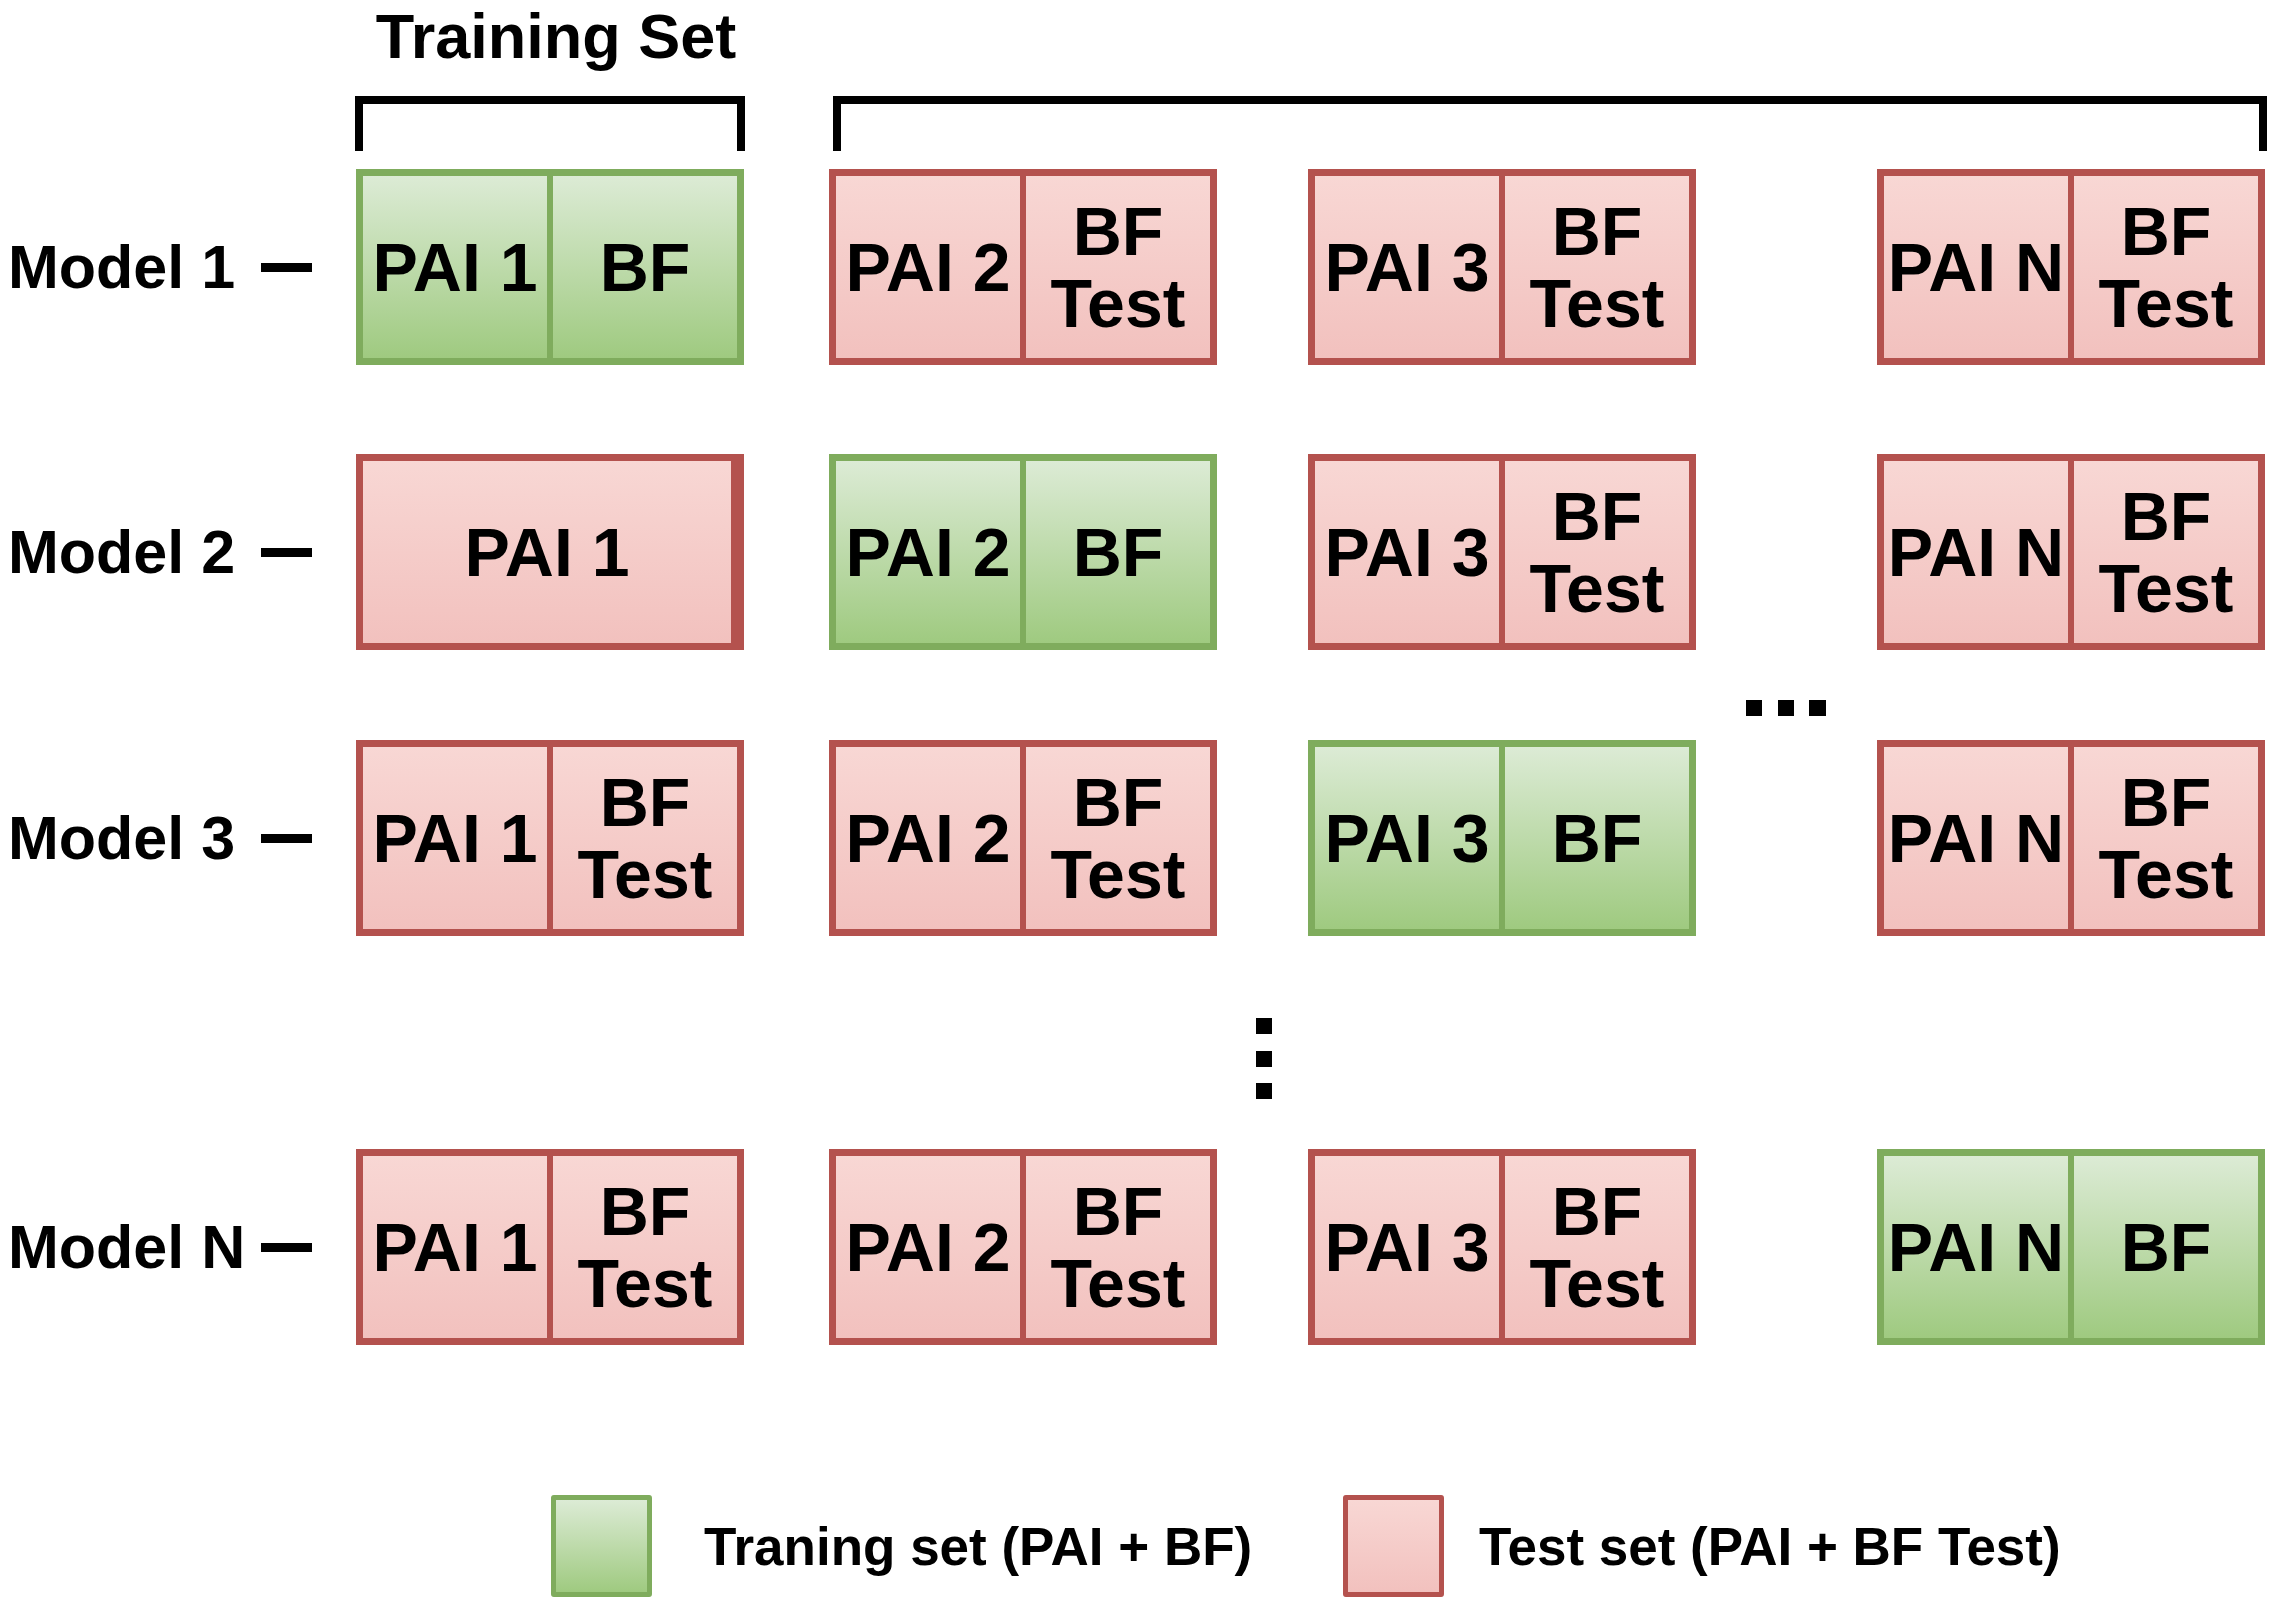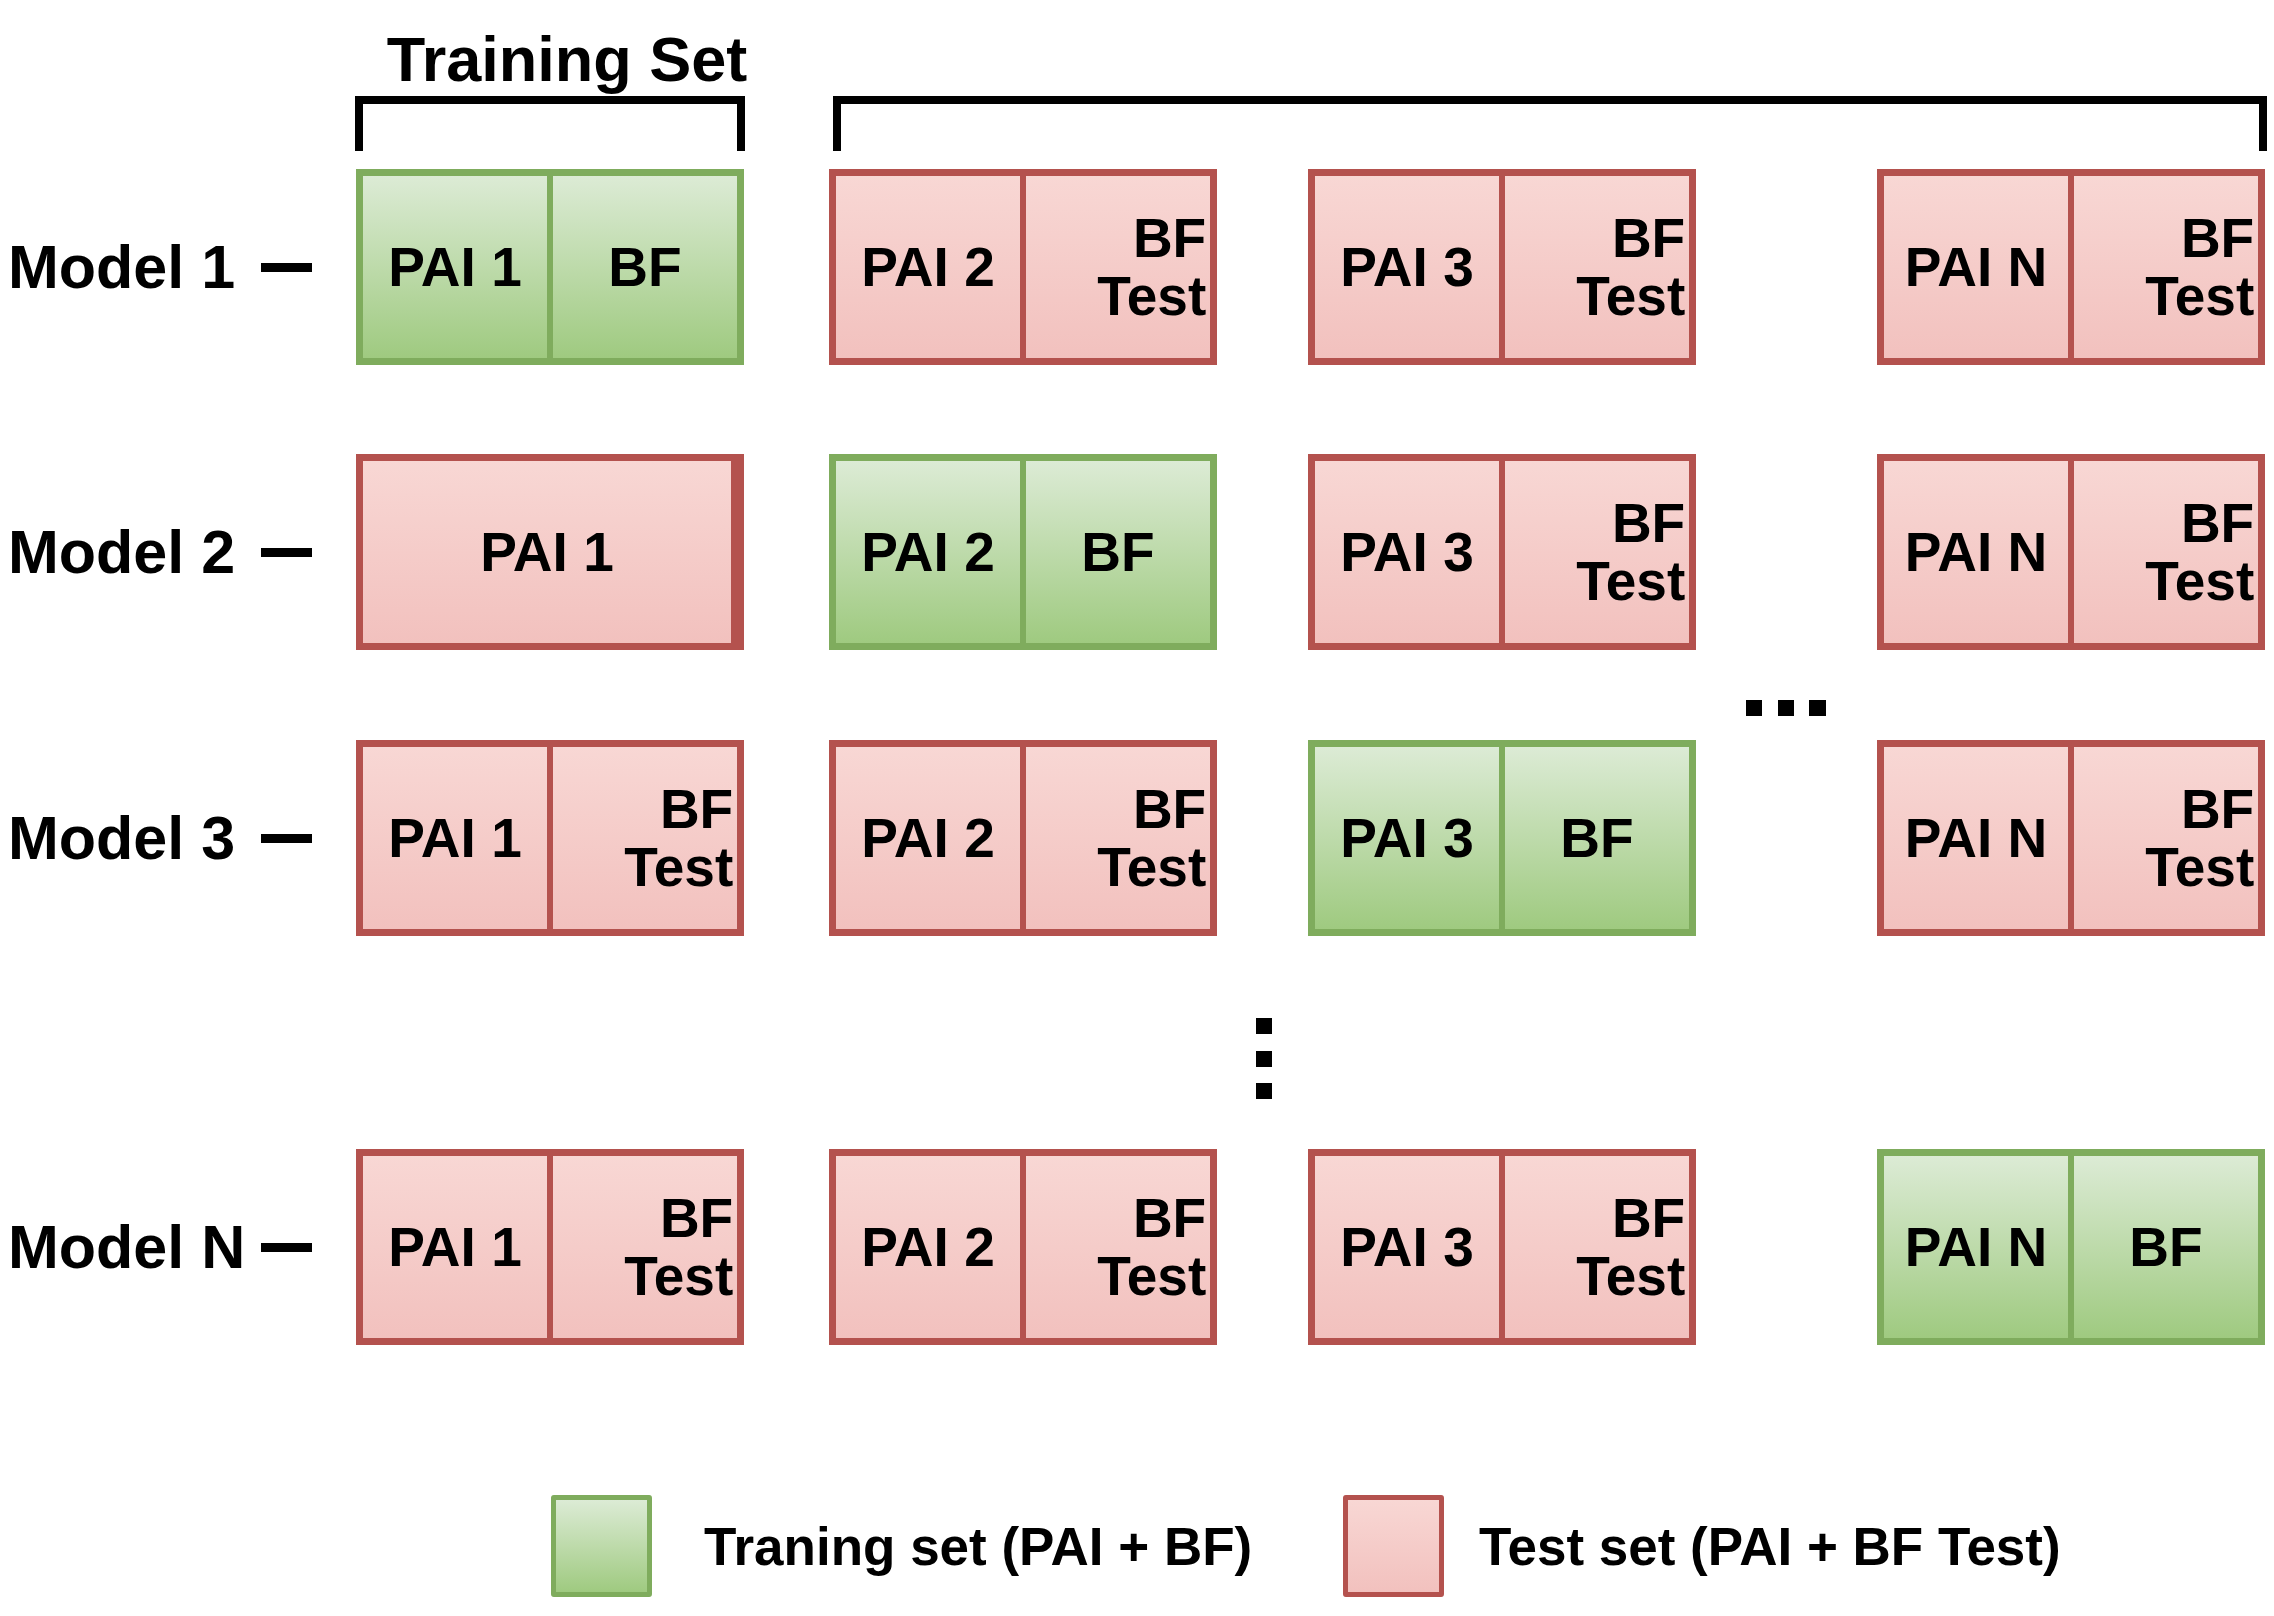--- a/index.html
+++ b/index.html
@@ -2,39 +2,39 @@
 <html><head>
 <meta charset="utf-8">
 <style>
   html,body{margin:0;padding:0;background:#ffffff;}
   body{width:2275px;height:1617px;position:relative;overflow:hidden;
        font-family:"Liberation Sans", sans-serif;color:#000;}
   #canvas{position:absolute;left:0;top:0;width:2275px;height:1617px;}
 
   .big-title{position:absolute;top:0;width:576px;height:73px;
              font-size:63px;font-weight:bold;text-align:center;line-height:73px;}
-  #title-training{left:279px;margin-top:23px;}
+  #title-training{left:268px;}
   #title-test{left:1201px;}
 
   .bracket{position:absolute;top:96px;height:55px;box-sizing:border-box;
            border-top:8.6px solid #000;border-left:8.6px solid #000;border-right:8.6px solid #000;}
   #bracket-training{left:355px;width:390px;}
   #bracket-test{left:833px;width:1434px;}
 
   .row{position:absolute;left:0;width:2275px;height:196px;}
   .model-label{position:absolute;left:8px;top:0;height:196px;display:flex;align-items:center;
                font-size:61px;font-weight:bold;white-space:nowrap;}
   .model-dash{position:absolute;left:261px;top:94px;width:51px;height:8.6px;background:#000;}
 
   .dataset-box{position:absolute;top:0;width:388px;height:196px;box-sizing:border-box;
                display:flex;border:7.7px solid;}
   .dataset-box.train{border-color:#7fac5d;}
   .dataset-box.test{border-color:#b4524e;}
   .cell{flex:1;display:flex;align-items:center;justify-content:center;
-        font-size:55px;font-weight:bold;text-align:right;line-height:1.06;padding:0 3.8px;}
+        font-size:68px;font-weight:bold;text-align:center;line-height:1.06;padding:0 3.8px;}
   .train .cell{background:linear-gradient(#dcebd5,#9fca80);}
   .test  .cell{background:linear-gradient(#f8d7d4,#f2c1be);}
   .train .cell-left{border-right:6.7px solid #7fac5d;}
   .test  .cell-left{border-right:6.7px solid #b4524e;}
 
   .ellipsis{position:absolute;display:flex;}
   #h-ellipsis{left:1746px;top:700px;flex-direction:row;gap:15.4px;}
   #v-ellipsis{left:1256px;top:1018px;flex-direction:column;gap:16.3px;}
   .dot{width:16.3px;height:16.3px;background:#000;}
 

